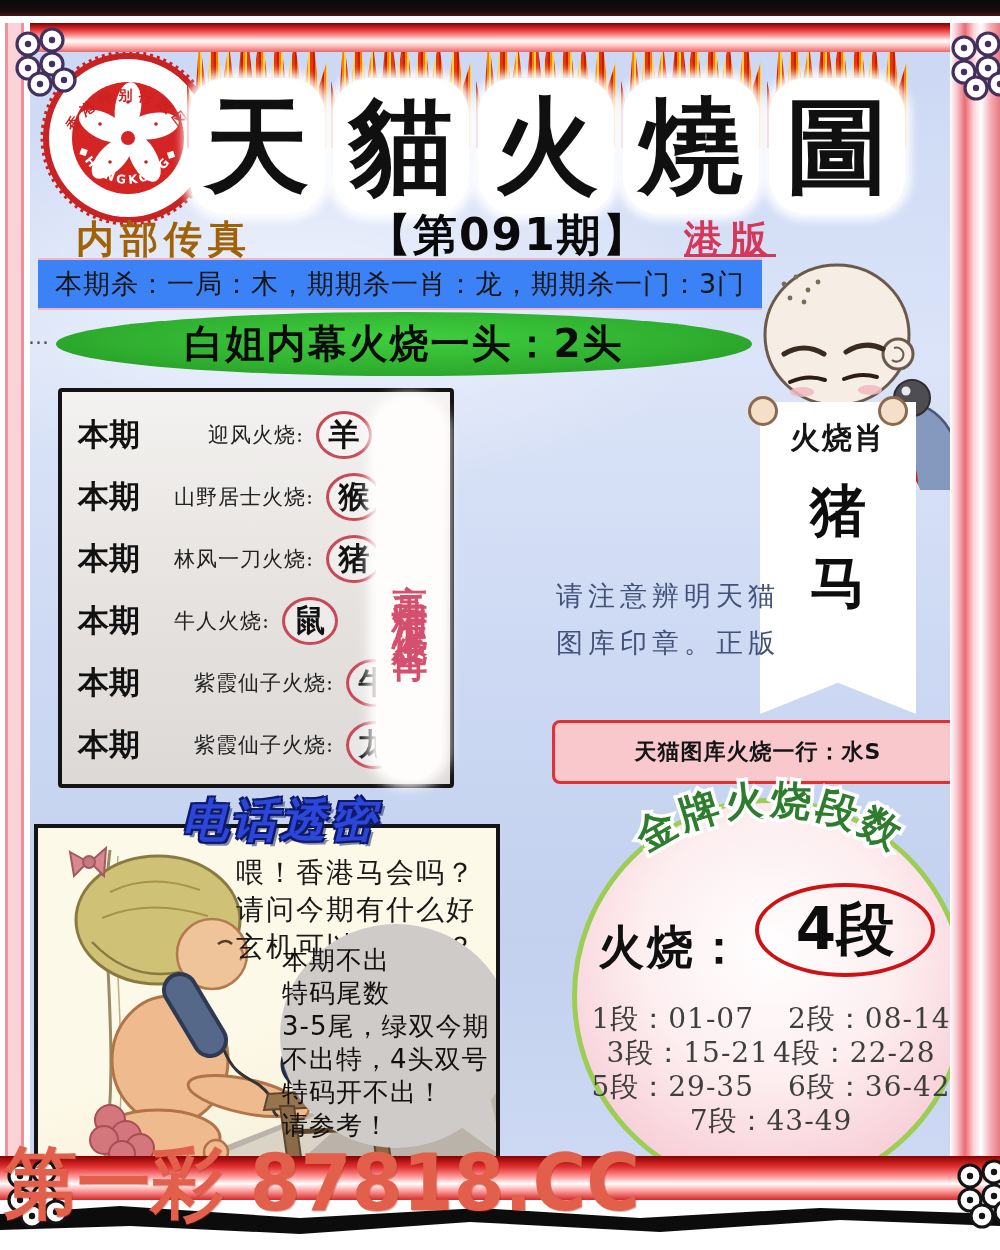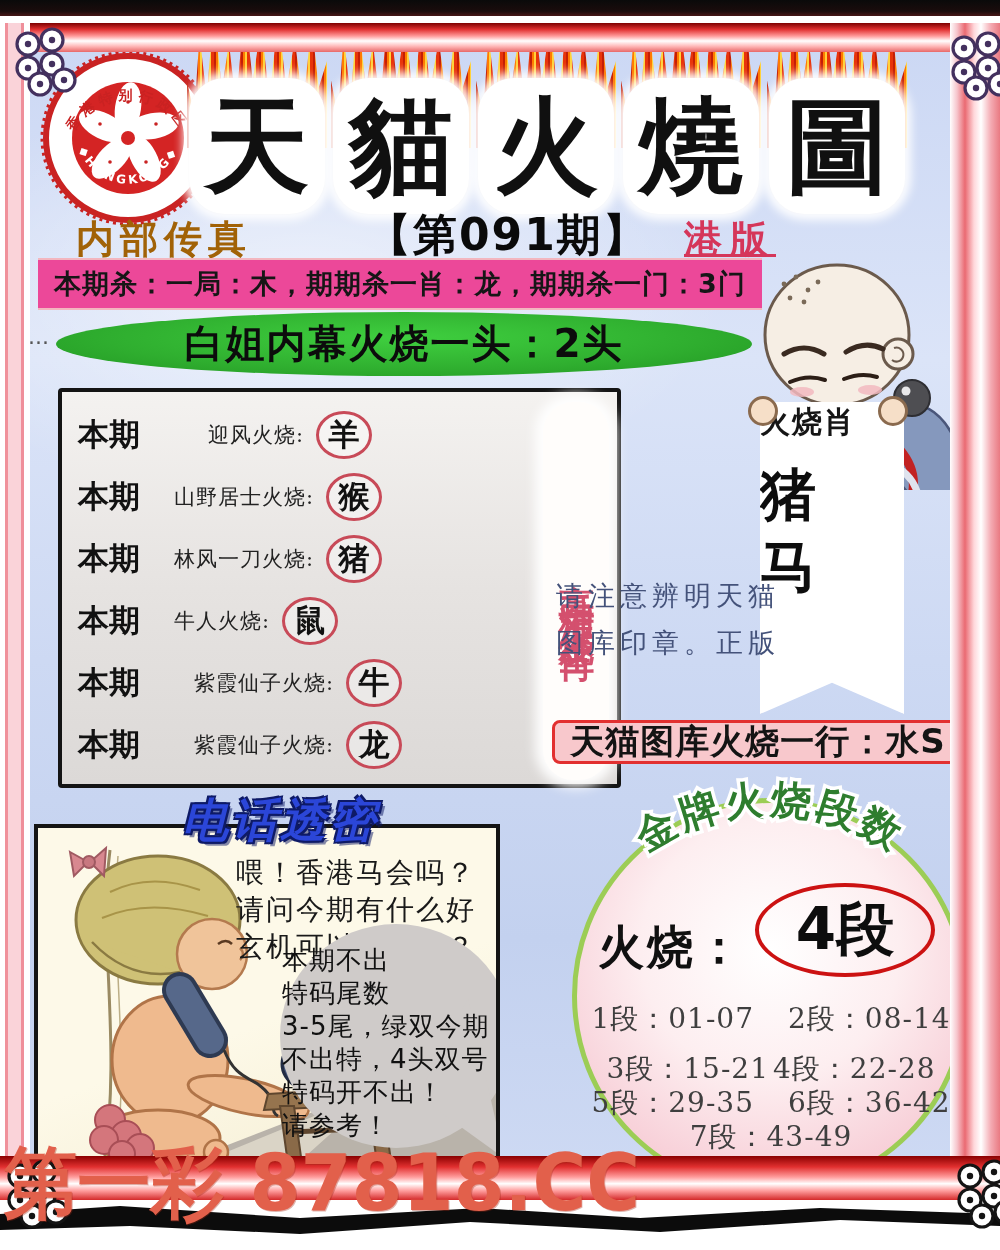--- a/index.html
+++ b/index.html
@@ -51,71 +51,71 @@
     display:flex; align-items:center; justify-content:center; z-index:1; }
   .cloud-box span { font-size:104px; font-weight:900; color:#101010; line-height:1; }
 
   
   .tag-left  { left:76px; top:214px; font-size:38px; font-weight:800; color:#a16207; letter-spacing:6px; z-index:10; }
   .issue     { left:326px; top:206px; font-size:44px; font-weight:800; color:#0a0a0a; letter-spacing:2px; z-index:10;margin-left:41px; }
   .tag-right { left:684px; top:214px; font-size:38px; font-weight:800; color:#d5365a; letter-spacing:8px; z-index:10;text-decoration:underline; }
 
   
   .kill-strip { left:38px; top:258px; width:724px; height:52px; z-index:10;
-    background:#ec4899; border-top:2px solid #f3b6bf; border-bottom:2px solid #f3b6bf;
+    background:#3b82f6; border-top:2px solid #f3b6bf; border-bottom:2px solid #f3b6bf;
     display:flex; align-items:center; justify-content:center;
-    font-size:27px; font-weight:700; color:#161616; letter-spacing:1px; }
+    font-size:27px; font-weight:400; color:#161616; letter-spacing:1px; }
 
   
   .green-banner { left:56px; top:312px; width:696px; height:64px; border-radius:50%; z-index:10;
     background:radial-gradient(ellipse at 50% 40%, #3fcf3f 0%, #2fae2f 60%, #219421 100%);
     display:flex; align-items:center; justify-content:center;
     font-size:39px; font-weight:800; color:#0c0c0c; letter-spacing:2px; }
   .margin-dots { left:28px; top:330px; font-size:22px; color:#555; z-index:10; }
 
   
-  .burn-box { left:58px; top:388px; width:563px; height:400px; z-index:10;
+  .burn-box { left:58px; top:388px; width:396px; height:400px; z-index:10;
     background:linear-gradient(180deg,#f4f2f0 0%,#e6e3e1 50%,#dcd9d7 100%);
     border:4px solid #141414; border-radius:4px; padding:12px 84px 10px 16px; }
   .burn-row { display:flex; align-items:center; height:62px; gap:12px; }
   .burn-prefix { font-size:31px; font-weight:900; color:#111; width:84px; flex:none; }
   .burn-label { font-size:21px; color:#222; font-family:"DejaVu Serif","Liberation Serif",serif; letter-spacing:1px; white-space:nowrap; }
   .zodiac-oval { display:inline-flex; align-items:center; justify-content:center; flex:none;
     width:56px; height:48px; border:3px solid #c84a58; border-radius:50%;
     font-size:31px; font-weight:900; color:#111; background:rgba(255,255,255,.35); }
   .side-note { position:absolute; right:8px; top:10px; width:66px; height:378px;
     background:#fffdfb; border-radius:30px; box-shadow:0 0 12px 8px rgba(255,255,255,.95);
     display:flex; align-items:center; justify-content:center;
     writing-mode:vertical-rl; text-orientation:upright;
     font-size:36px; font-weight:800; color:#d4506e; letter-spacing:9px; }
 
   
   .monk { left:732px; top:250px; width:222px; height:478px; z-index:10; }
   .monk svg.monk-art { position:absolute; left:0; top:0; }
-  .scroll { position:absolute; left:28px; top:152px; width:144px; height:312px;
+  .scroll { position:absolute; left:28px; top:152px; width:156px; height:312px;
     background:#ffffff; box-shadow:0 2px 6px rgba(90,90,110,.35);
     clip-path:polygon(0 0,100% 0,100% 100%,50% 90%,0 100%);
-    }
+    text-align:center; padding-top:16px; }
   .scroll-title { font-size:30px; font-weight:900; color:#151515; letter-spacing:2px; }
   .scroll-zo { font-size:56px; font-weight:800; color:#0d0d0d; line-height:72px; }
   .scroll-zo.first { margin-top:16px; }
   .hand { position:absolute; width:30px; height:30px; border-radius:50%;
     background:#f6dfc8; border:3px solid #8a6a4e; }
   .hand.l { left:16px; top:146px; } .hand.r { left:146px; top:146px; }
 
   
   .seal-note { left:556px; top:572px; width:260px; z-index:10;
     font-size:27px; color:#44527a; letter-spacing:5px; line-height:47px;
     font-family:"DejaVu Serif","Liberation Serif",serif; }
 
   
-  .row-banner { left:552px; top:720px; width:412px; height:44px; z-index:11;
+  .row-banner { left:552px; top:720px; width:412px; height:64px; z-index:11;
     background:#f8c8cc; border:3px solid #e23030; border-radius:8px;
     display:flex; align-items:center; justify-content:center;
-    font-size:34px; font-weight:700; color:#141414; letter-spacing:1px; }
+    font-size:22px; font-weight:700; color:#141414; letter-spacing:1px; }
 
   
   .phone-title { left:182px; top:790px; z-index:15; font-size:46px; font-weight:900; font-style:italic;
     color:#2b46d8; letter-spacing:3px;
     text-shadow:2px 2px 0 #0e1a66,-2px 2px 0 #0e1a66,2px -2px 0 #0e1a66,-2px -2px 0 #0e1a66,4px 4px 0 rgba(14,26,102,.5); }
   .phone-box { left:34px; top:824px; width:466px; height:344px; z-index:10; overflow:hidden;
     border:4px solid #141414; background:linear-gradient(160deg,#fdf9e8 55%,#f4edd2 100%); }
   .floor-svg { position:absolute; left:0; top:0; }
   .ask-text { position:absolute; left:198px; top:26px; font-size:28px; color:#191919; line-height:37px;
     letter-spacing:2px; font-family:"DejaVu Serif","Liberation Serif",serif; white-space:nowrap; }
@@ -133,21 +133,21 @@
   .arc-svg { left:560px; top:772px; width:420px; height:180px; z-index:12; }
   .burn-value-row { left:598px; top:880px; width:360px; height:100px; z-index:12;
     display:flex; align-items:center; gap:10px; }
   .burn-value-label { font-size:46px; font-weight:800; color:#101010; letter-spacing:3px;margin-top:36px; }
   .burn-value-oval { width:180px; height:94px; border:4px solid #cc1212; border-radius:50%;
     display:flex; align-items:center; justify-content:center;
     font-size:58px; font-weight:900; color:#0d0d0d; }
   .seg-rows { left:588px; top:1002px; width:366px; z-index:12;
     font-family:"DejaVu Serif","Liberation Serif",serif; font-size:28px; color:#3f3f3f; }
   .seg-line { display:flex; justify-content:center; gap:34px; line-height:34px; letter-spacing:1px; }
-  .seg-line.tight { gap:4px;margin-top:16px; }
+  .seg-line.tight { gap:4px; }
 
   
   .watermark { left:4px; top:1132px; z-index:40; font-size:78px; font-weight:900; color:#e2604b;
     letter-spacing:0px; white-space:nowrap; transform:scaleX(.94); transform-origin:left center;
     text-shadow:1px 1px 0 rgba(160,40,20,.35); }
 </style>
 </head>
 <body>
 
 <div class="abs blue-panel"></div>

